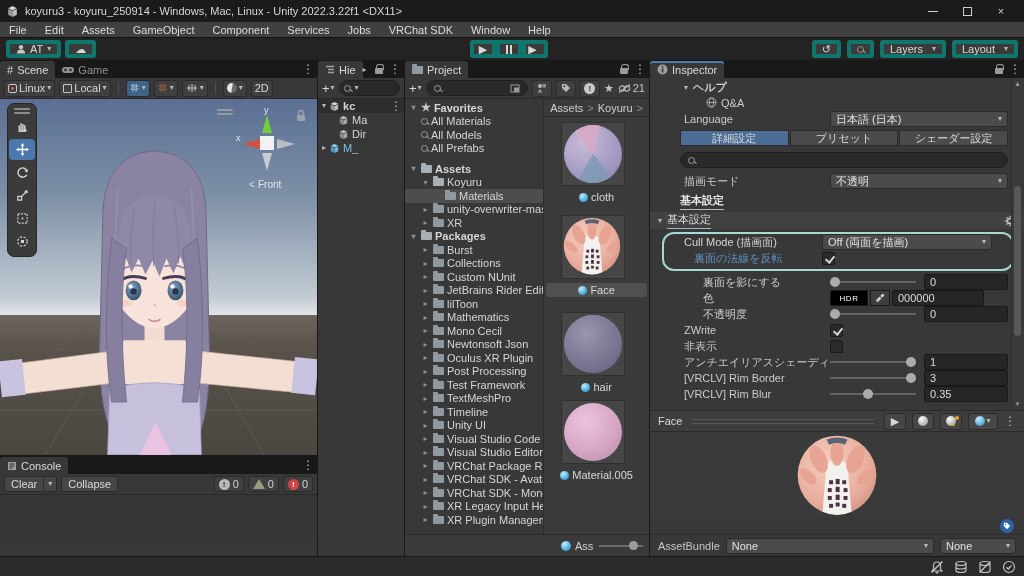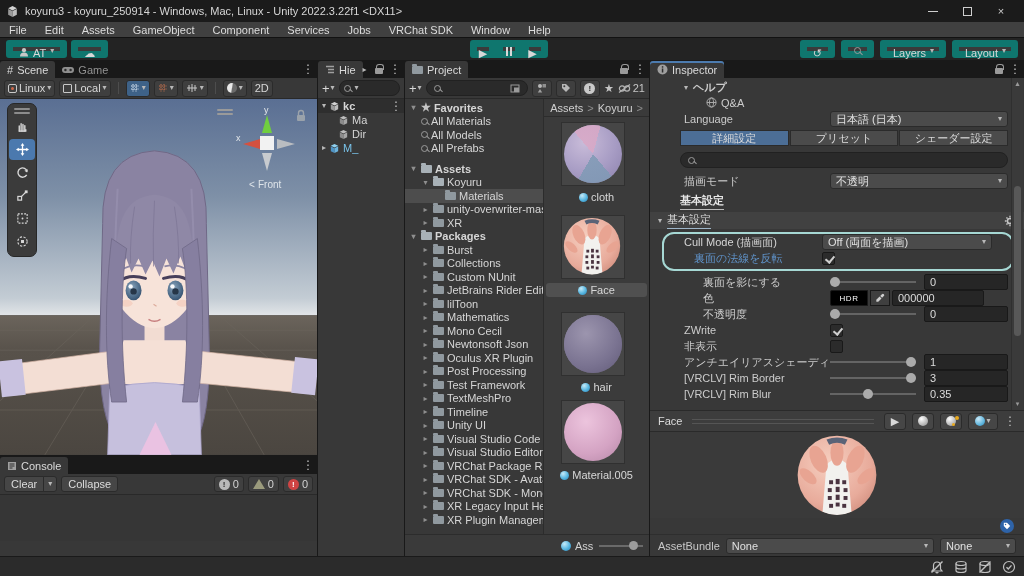--- a/index.html
+++ b/index.html
@@ -15,22 +15,22 @@
   .wbtn { width:34px; height:20px; display:flex; align-items:center; justify-content:center; color:#cfcfcf; }
   .min-glyph { width:10px; height:1px; background:#cfcfcf; display:inline-block; }
   .max-glyph { width:9px; height:9px; border:1px solid #cfcfcf; display:inline-block; }
 
   .menubar { position:absolute; top:22px; left:0; right:0; height:16px; background:#404040;
              border-bottom:1px solid #121212; display:flex; align-items:center; gap:18px; padding:0 9px; }
   .menubar span { color:#dcdcdc; }
 
   .toolbar { position:absolute; top:38px; left:0; right:0; height:22px; background:#232323;
              display:flex; align-items:center; padding:0 6px; }
-  .tbtn { height:18px; background:#3a3a3a; border:7px solid #0f766e; border-radius:3px;
-          display:flex; gap:4px; padding:0 6px; color:#d8d8d8; }
+  .tbtn { height:18px; background:#3a3a3a; border:4px solid #0f766e; border-radius:3px;
+          display:flex; align-items:center; gap:4px; padding:0 6px; color:#d8d8d8; }
   .playgrp { position:absolute; left:470px; display:flex; }
   .playgrp .tbtn { border-radius:0; width:26px; justify-content:center; }
   .playgrp .tbtn:first-child { border-radius:3px 0 0 3px; }
   .playgrp .tbtn:last-child { border-radius:0 3px 3px 0; }
   .pause-bars { display:flex; gap:2px; }
   .pause-bars i { width:2px; height:9px; background:#d8d8d8; }
   .step-bar { width:2px; height:9px; background:#d8d8d8; margin-left:1px; }
   .t-right { margin-left:auto; display:flex; gap:6px; align-items:center; }
 
   

